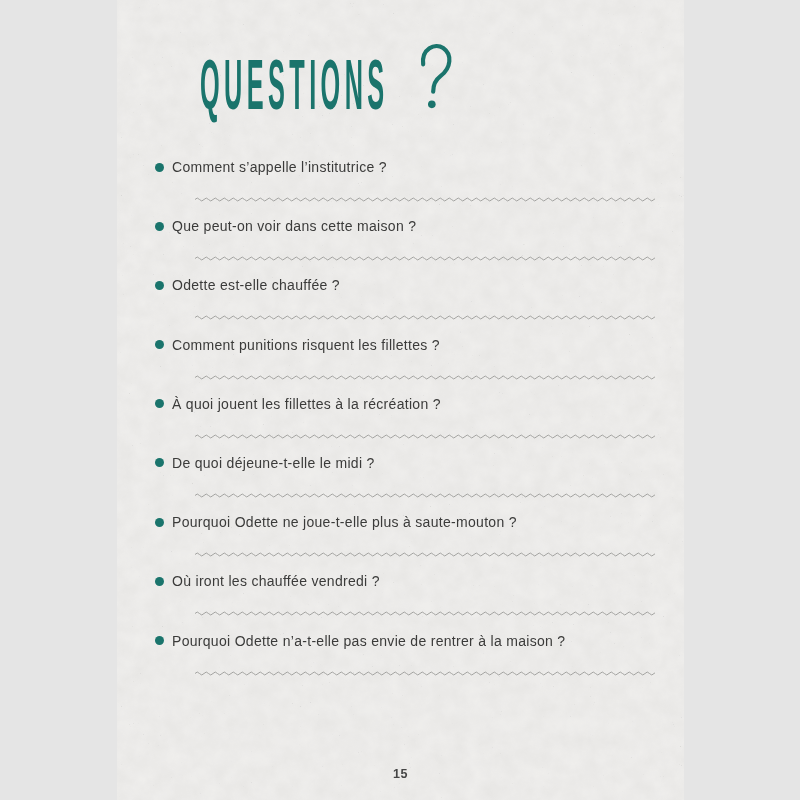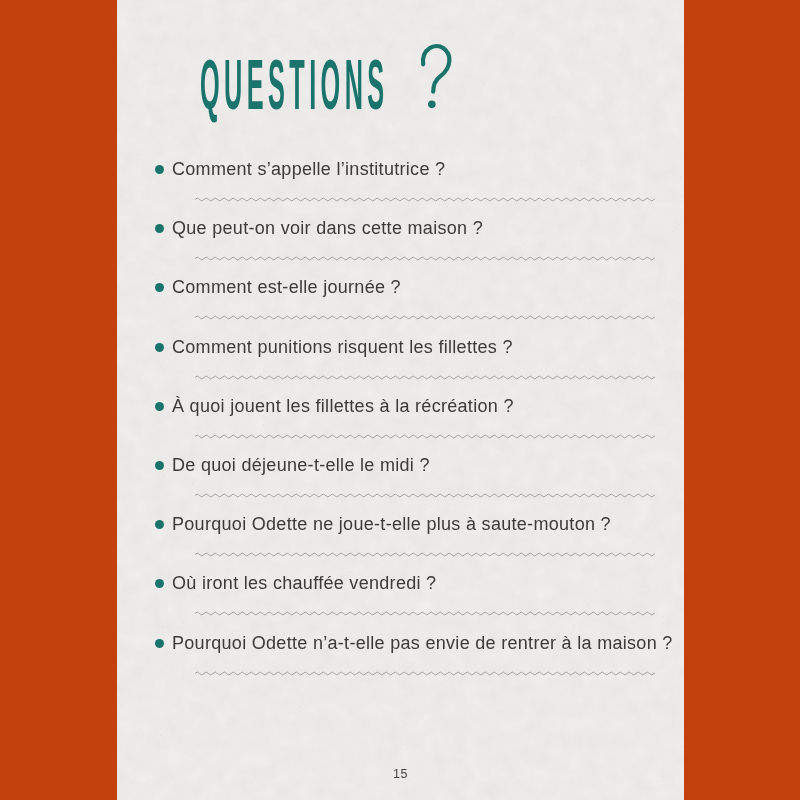--- a/index.html
+++ b/index.html
@@ -8,21 +8,21 @@
     width: 800px;
     height: 800px;
     background: #ffffff;
     overflow: hidden;
     font-family: "Liberation Sans", sans-serif;
   }
   .stage {
     position: relative;
     width: 800px;
     height: 800px;
-    background: #c2410c;
+    background: #e5e5e5;
   }
   .paper {
     position: absolute;
     left: 117px;
     top: 0;
     width: 567px;
     height: 800px;
     background: #efeeec;
     overflow: hidden;
   }
@@ -81,40 +81,41 @@
   }
   .bullet {
     width: 9px;
     height: 9px;
     border-radius: 50%;
     background: #1a746c;
     margin-right: 8px;
     flex: 0 0 auto;
   }
   .q-text {
-    font-size: 18px;
+    font-size: 14px;
     letter-spacing: 0.3px;
     color: #3b3b3a;
     white-space: nowrap;
   }
   .wave {
     position: absolute;
     left: 78px;
     top: 40px;
     width: 460px;
     height: 7px;
     display: block;
   }
   
   .footer {
     position: absolute;
     left: 0;
     top: 764px;
     width: 100%;
     text-align: center;
+    font-weight: bold;
   }
   .page-number {
     font-size: 12.5px;
     color: #454545;
     letter-spacing: 0.5px;
   }
   .defs-holder {
     position: absolute;
     width: 0;
     height: 0;
@@ -175,21 +176,21 @@
           <span class="q-text">Que peut-on voir dans cette maison ?</span>
         </div>
         <svg class="wave">
             <rect width="100%" height="100%" fill="url(#wavepat)"></rect>
           </svg>
       </div>
 
       <div class="question-block">
         <div class="q-row">
           <span class="bullet"></span>
-          <span class="q-text">Comment est-elle journée ?</span>
+          <span class="q-text">Odette est-elle chauffée ?</span>
         </div>
         <svg class="wave">
             <rect width="100%" height="100%" fill="url(#wavepat)"></rect>
           </svg>
       </div>
 
       <div class="question-block">
         <div class="q-row">
           <span class="bullet"></span>
           <span class="q-text">Comment punitions risquent les fillettes ?</span>

